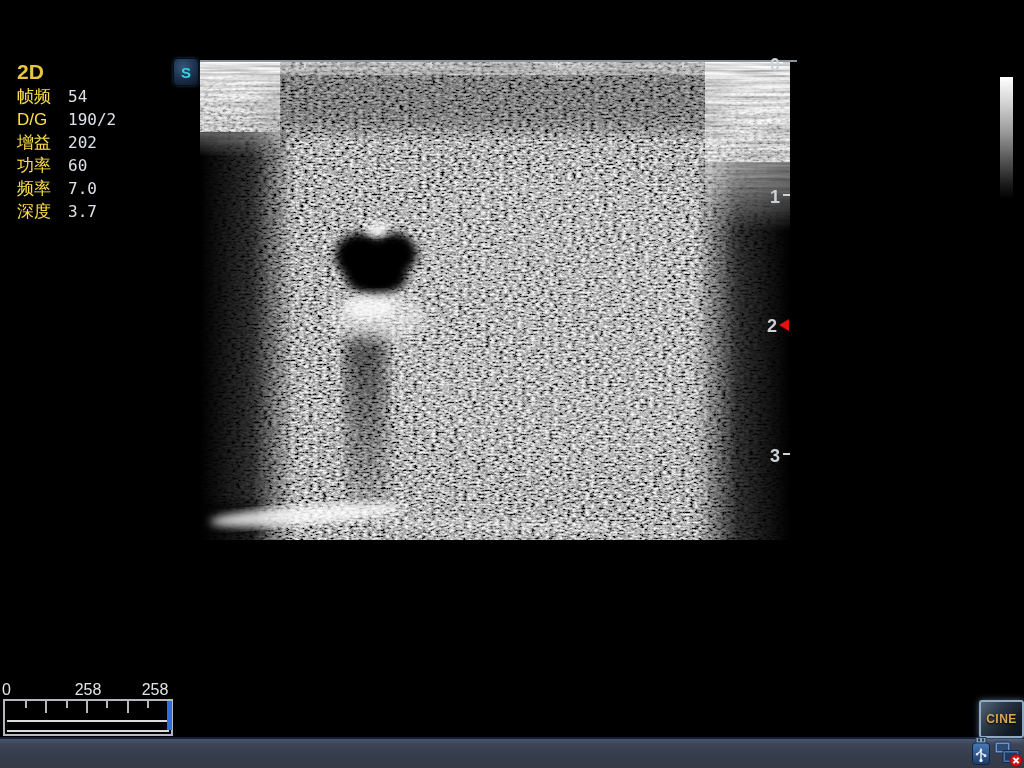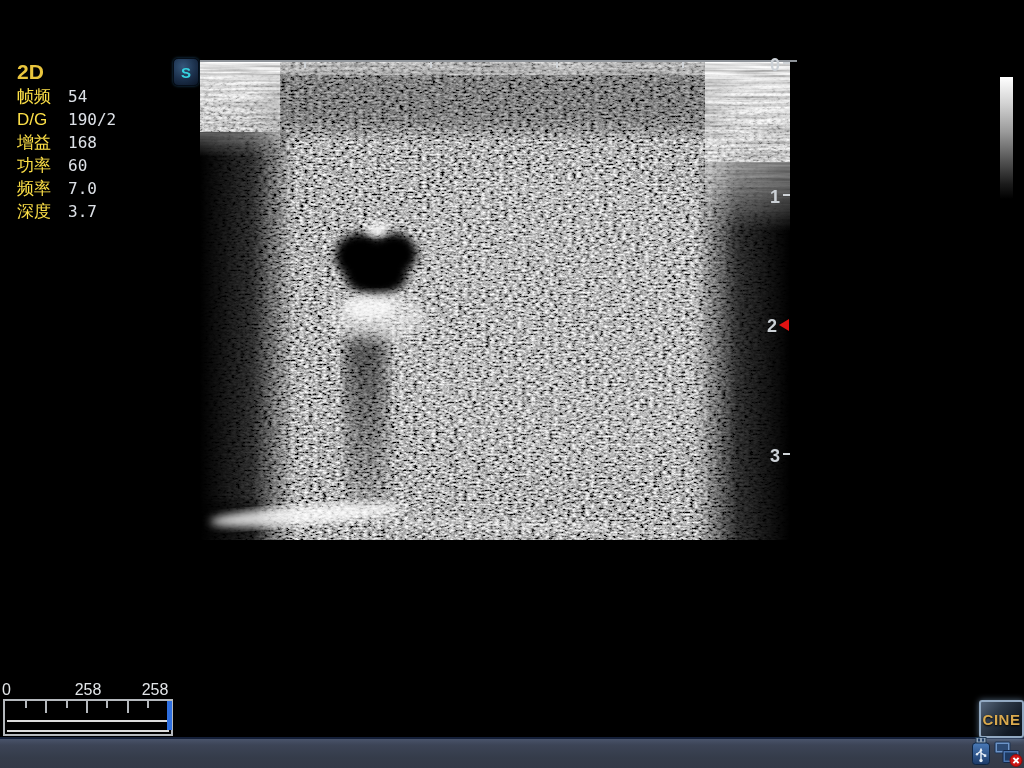--- a/index.html
+++ b/index.html
@@ -59,21 +59,21 @@
     border-top:2px solid #dcdcdc;border-bottom:2px solid #dcdcdc;}
   .csmarker{position:absolute;right:-1px;top:0;width:5px;height:29px;background:#2e6fe0;}
 
   
   .bottombar{position:absolute;left:0;top:737px;width:1024px;height:31px;
     background:linear-gradient(180deg,#49536a 0%,#3c4456 20%,#353c4a 60%,#333947 100%);
     border-top:2px solid #141f38;}
 
   .cinebtn{position:absolute;left:979px;top:700px;width:45px;height:38px;border:2px solid #92a9c2;border-radius:3px;
     background:linear-gradient(130deg,#55657a 0%,#2e3a49 35%,#131b26 75%,#0d141d 100%);
-    color:#d9a94e;font-size:15px;font-weight:bold;letter-spacing:.5px;
+    color:#d9a94e;font-size:12px;font-weight:bold;letter-spacing:.5px;
     display:flex;align-items:center;justify-content:center;
     box-shadow:0 0 6px rgba(150,185,225,.55);padding:0;cursor:pointer;font-family:inherit;
     text-shadow:0 1px 2px #000;}
 
   .usbicon{position:absolute;left:970px;top:737px;width:22px;height:29px;}
   .neticon{position:absolute;left:994px;top:741px;width:29px;height:26px;}
 </style>
 </head>
 <body>
 
@@ -85,21 +85,21 @@
     <div class="prow">
       <span class="plabel">帧频</span>
       <span class="pvalue">54</span>
     </div>
     <div class="prow">
       <span class="plabel">D/G</span>
       <span class="pvalue">190/2</span>
     </div>
     <div class="prow">
       <span class="plabel">增益</span>
-      <span class="pvalue">168</span>
+      <span class="pvalue">202</span>
     </div>
     <div class="prow">
       <span class="plabel">功率</span>
       <span class="pvalue">60</span>
     </div>
     <div class="prow">
       <span class="plabel">频率</span>
       <span class="pvalue">7.0</span>
     </div>
     <div class="prow">

